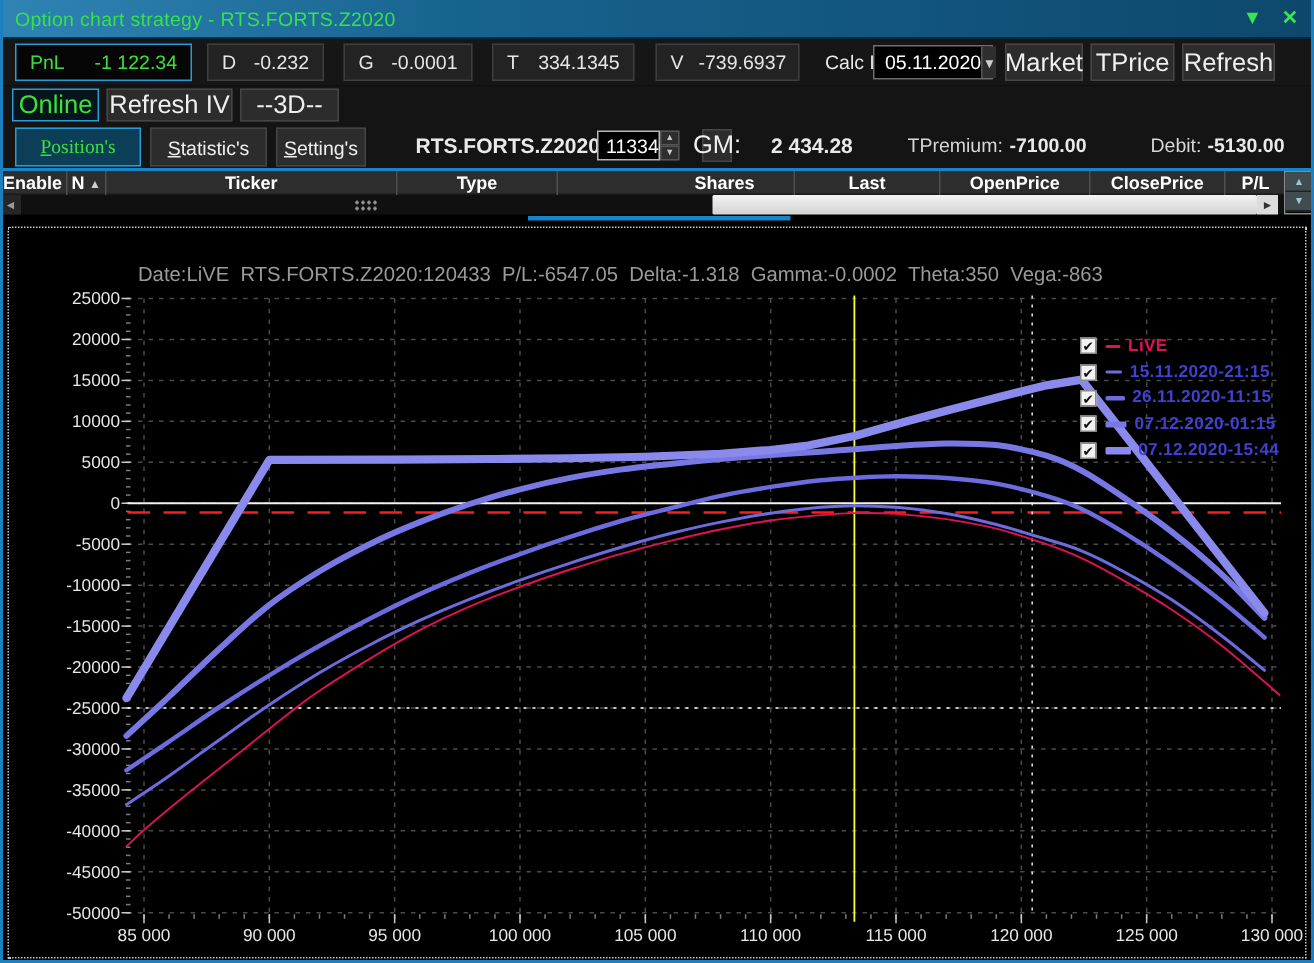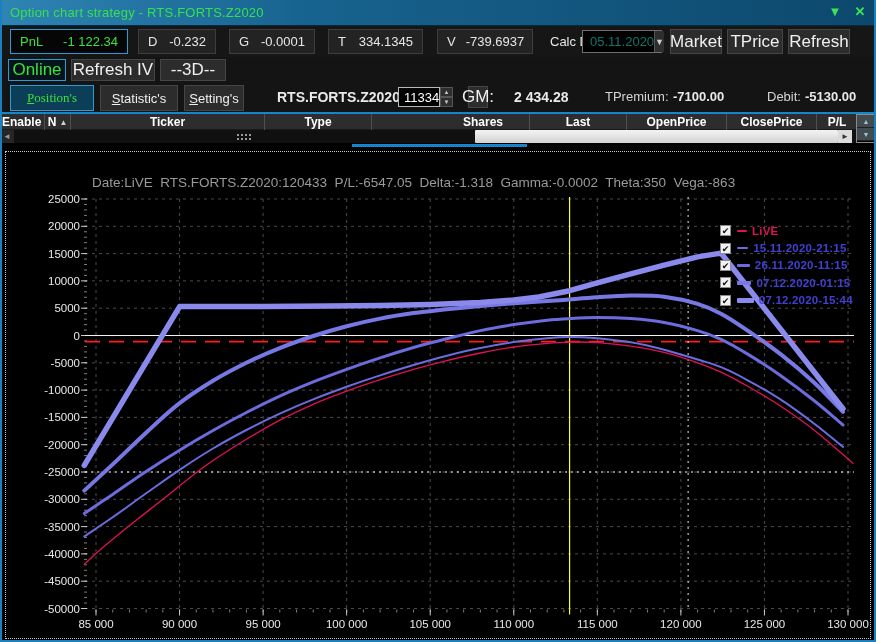--- a/index.html
+++ b/index.html
@@ -31,21 +31,21 @@
 
   .btn { position:absolute; height:25px; display:flex; align-items:center;
     justify-content:center; background:#2c2c2c; border:1px solid #454545;
     color:#efefef; font-size:17px; cursor:default; }
   .btn2 { height:22px; }
   .online { background:#07141c; border:1px solid #2a9bd4; color:#3ce03c; }
 
   .calclabel { position:absolute; color:#e8e8e8; font-size:13px; line-height:25px; }
   .combo { position:absolute; height:23px; background:#000; border:1px solid #6f6f6f;
     display:flex; align-items:center; }
-  .combo .cval { flex:1; color:#0f766e; font-size:13px; padding-left:7px; }
+  .combo .cval { flex:1; color:#ffffff; font-size:13px; padding-left:7px; }
   .combo .carr { width:17px; height:100%; background:#2e2e2e; border-left:1px solid #565656;
     color:#cfcfcf; font-size:9px; display:flex; align-items:center; justify-content:center; }
 
   .tab { position:absolute; height:26px; display:flex; align-items:center;
     justify-content:center; background:#2c2c2c; border:1px solid #454545;
     color:#efefef; font-size:13px; cursor:default; }
   .tab.sel { background:#0c3e57; border:1px solid #2a9bd4; color:#3ce03c;font-family:Liberation Serif, serif; }
   .tab u, .btn u { text-decoration:underline; }
   .wlabel { position:absolute; color:#d6d6d6; font-size:13px; line-height:26px; }
   .wvalue { position:absolute; color:#e9e9e9; font-size:13px; font-weight:bold; line-height:26px; }

